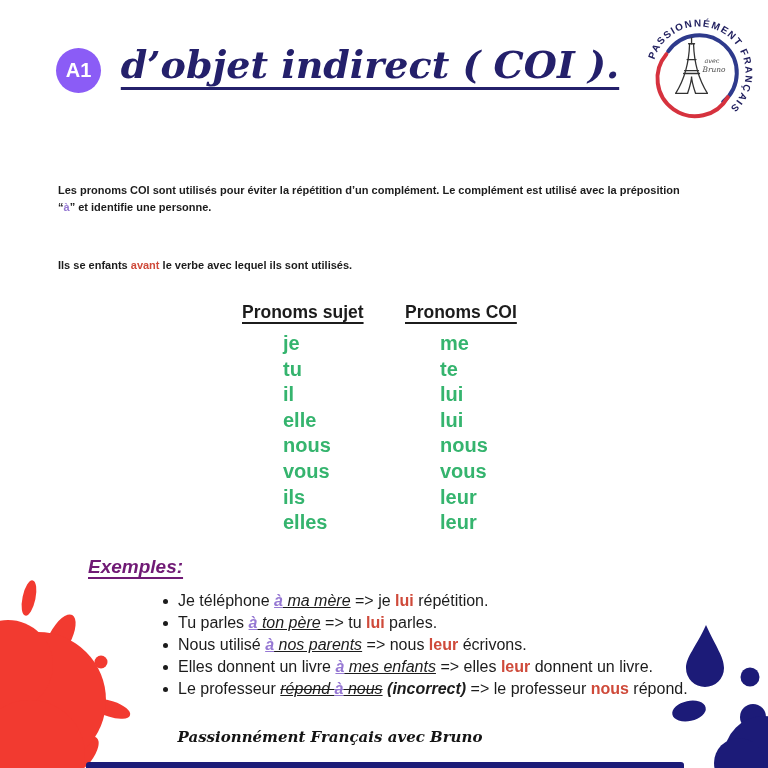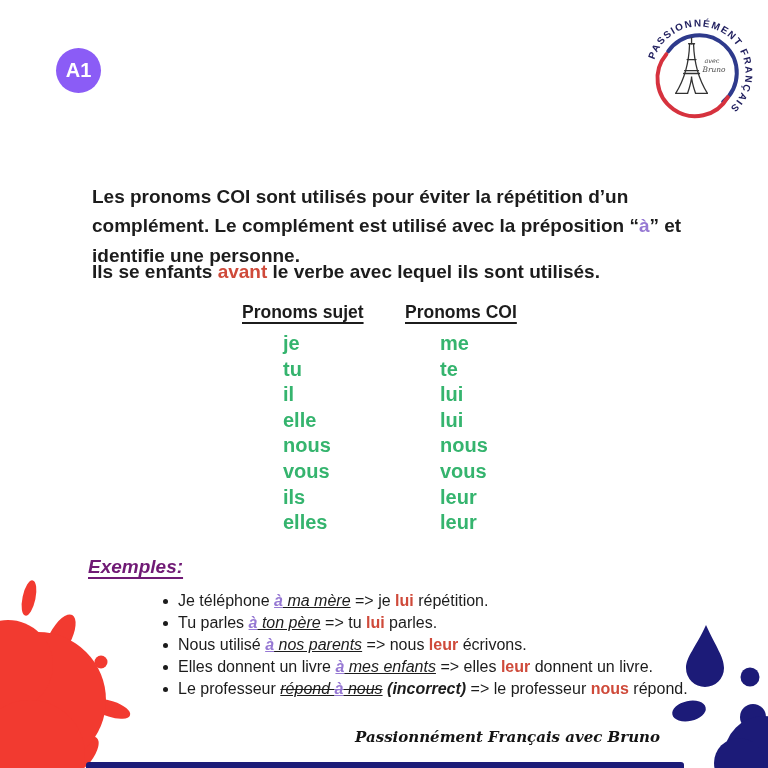--- a/index.html
+++ b/index.html
@@ -17,22 +17,22 @@
          color:#24206B;font-size:38px;line-height:1.65;}
   .title-line{text-decoration:underline;text-decoration-thickness:3px;text-underline-offset:9px;}
 
   
   .logo{position:absolute;left:642px;top:16px;width:114px;height:114px;}
   .logo .arc-text{font-family:"Liberation Sans",sans-serif;font-size:10px;font-weight:bold;
                   letter-spacing:1.5px;fill:#1F1E5E;}
   .logo .sig{font-family:"DejaVu Serif",serif;font-style:italic;fill:#4a4a4a;}
 
   
-  .para{position:absolute;left:92px;width:632px;margin:0;font-weight:bold;
-        font-size:19px;line-height:1.55;color:#1c1c1c;}
+  .para{position:absolute;left:58px;width:632px;margin:0;font-weight:bold;
+        font-size:11px;line-height:1.55;color:#1c1c1c;}
   .p1{top:182px;}
   .p2{top:257px;}
   .seg-purple{color:#9678D3;}
   .seg-red{color:#CF4A3A;}
 
   
   .th{position:absolute;top:302px;font-size:17.5px;font-weight:bold;
       text-decoration:underline;text-decoration-thickness:2px;text-underline-offset:4px;}
   .thA{left:242px;}
   .thB{left:405px;}
@@ -52,38 +52,39 @@
                      border-radius:50%;background:#1c1c1c;}
   .seg-pa{color:#9678D3;font-style:italic;font-weight:bold;text-decoration:underline;}
   .seg-ph{font-style:italic;text-decoration:underline;}
   .seg-obj{color:#CF4A3A;font-weight:bold;}
   .seg-st{font-style:italic;text-decoration-line:underline line-through;}
   .seg-sta{color:#9678D3;font-weight:bold;font-style:italic;
            text-decoration-line:underline line-through;}
   .seg-bi{font-weight:bold;font-style:italic;}
 
   
-  .footer{position:absolute;left:0;top:728px;width:660px;text-align:right;
+  .footer{position:absolute;left:0;top:728px;width:660px;text-align:center;
           font-family:"DejaVu Serif",serif;font-style:italic;font-weight:bold;
           font-size:15px;color:#141414;}
 
   
   .splat-red{position:absolute;left:0;top:560px;width:210px;height:208px;}
   .splat-blue{position:absolute;right:0;bottom:0;width:132px;height:177px;}
   .bottombar{position:absolute;left:86px;bottom:0;width:598px;height:6px;
              background:#1C1B78;border-radius:3px 3px 0 0;}
 </style>
 </head>
 <body>
 
 <div class="canvas">
 
   <div class="badge">A1</div>
 
   <div class="title">
+    <div class="title-line">d’objet indirect ( COI ).</div>
   </div>
 
   <svg class="logo" viewBox="0 0 115 115" aria-hidden="true">
     <defs>
       <path id="logoTextArc" d="M 11.5 47.7 A 47 47 0 1 1 79.6 99.0" fill="none"></path>
     </defs>
     <path d="M 26.4 35.7 A 38 38 0 1 1 81.9 86.6" fill="none" stroke="#2E3A8C" stroke-width="4" stroke-linecap="round"></path>
     <path d="M 24.6 38.5 A 38 38 0 1 0 86.6 81.9" fill="none" stroke="#D6323E" stroke-width="4" stroke-linecap="round"></path>
     <text class="arc-text">
       <textPath href="#logoTextArc" startOffset="2%">PASSIONNÉMENT FRANÇAIS</textPath>

